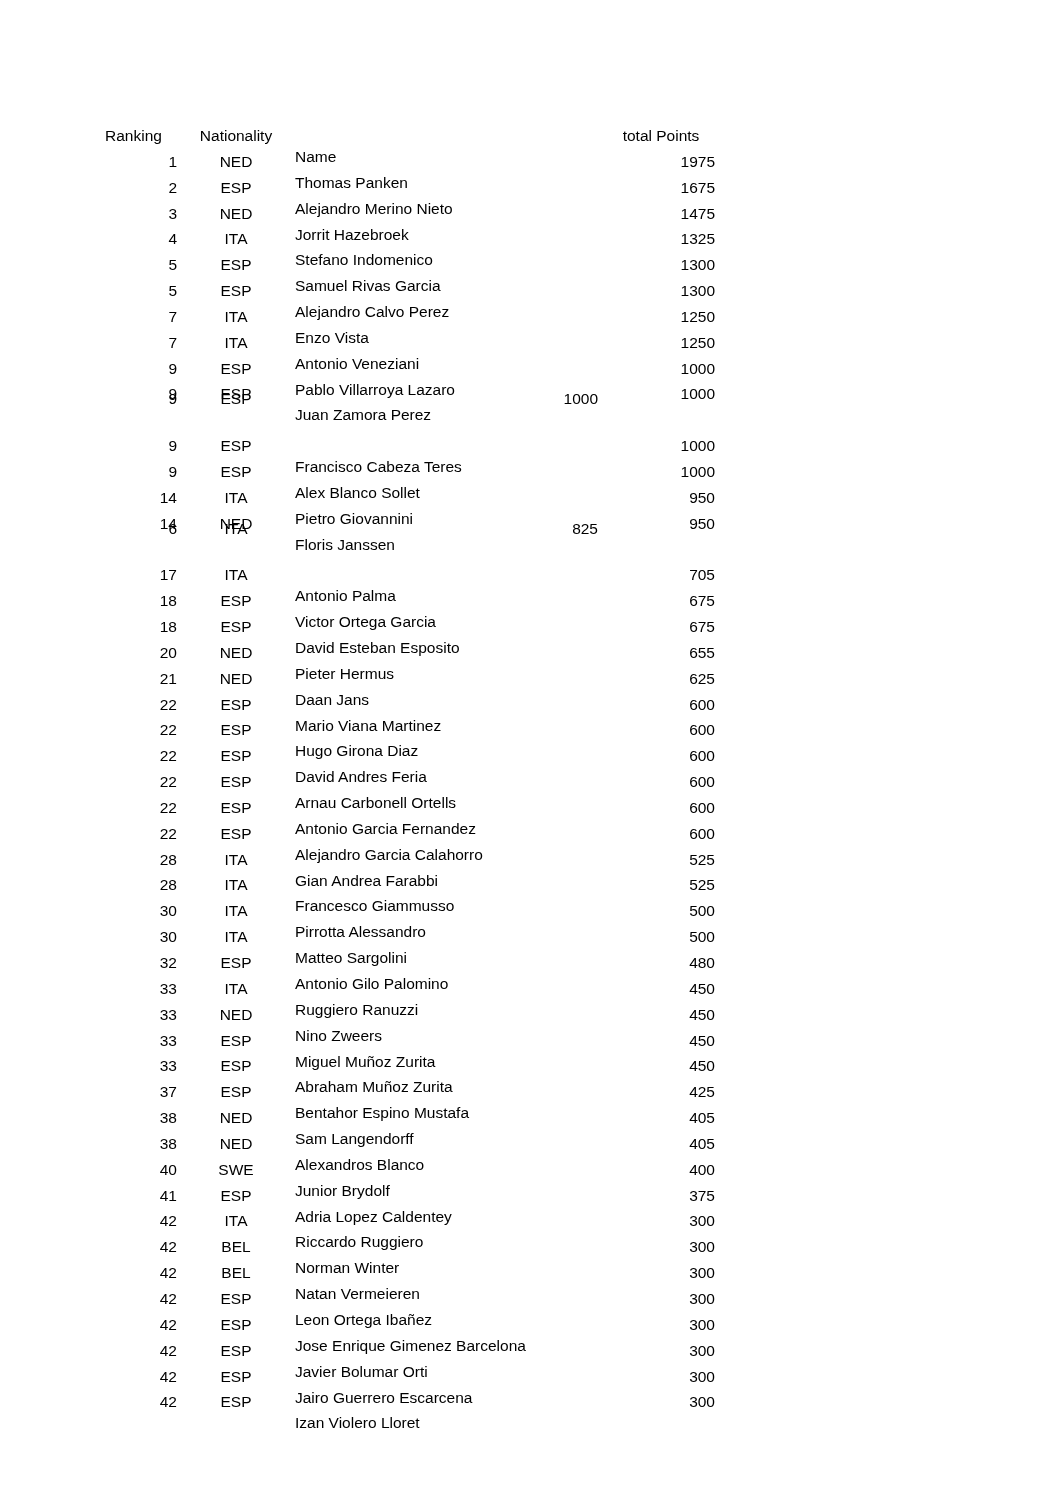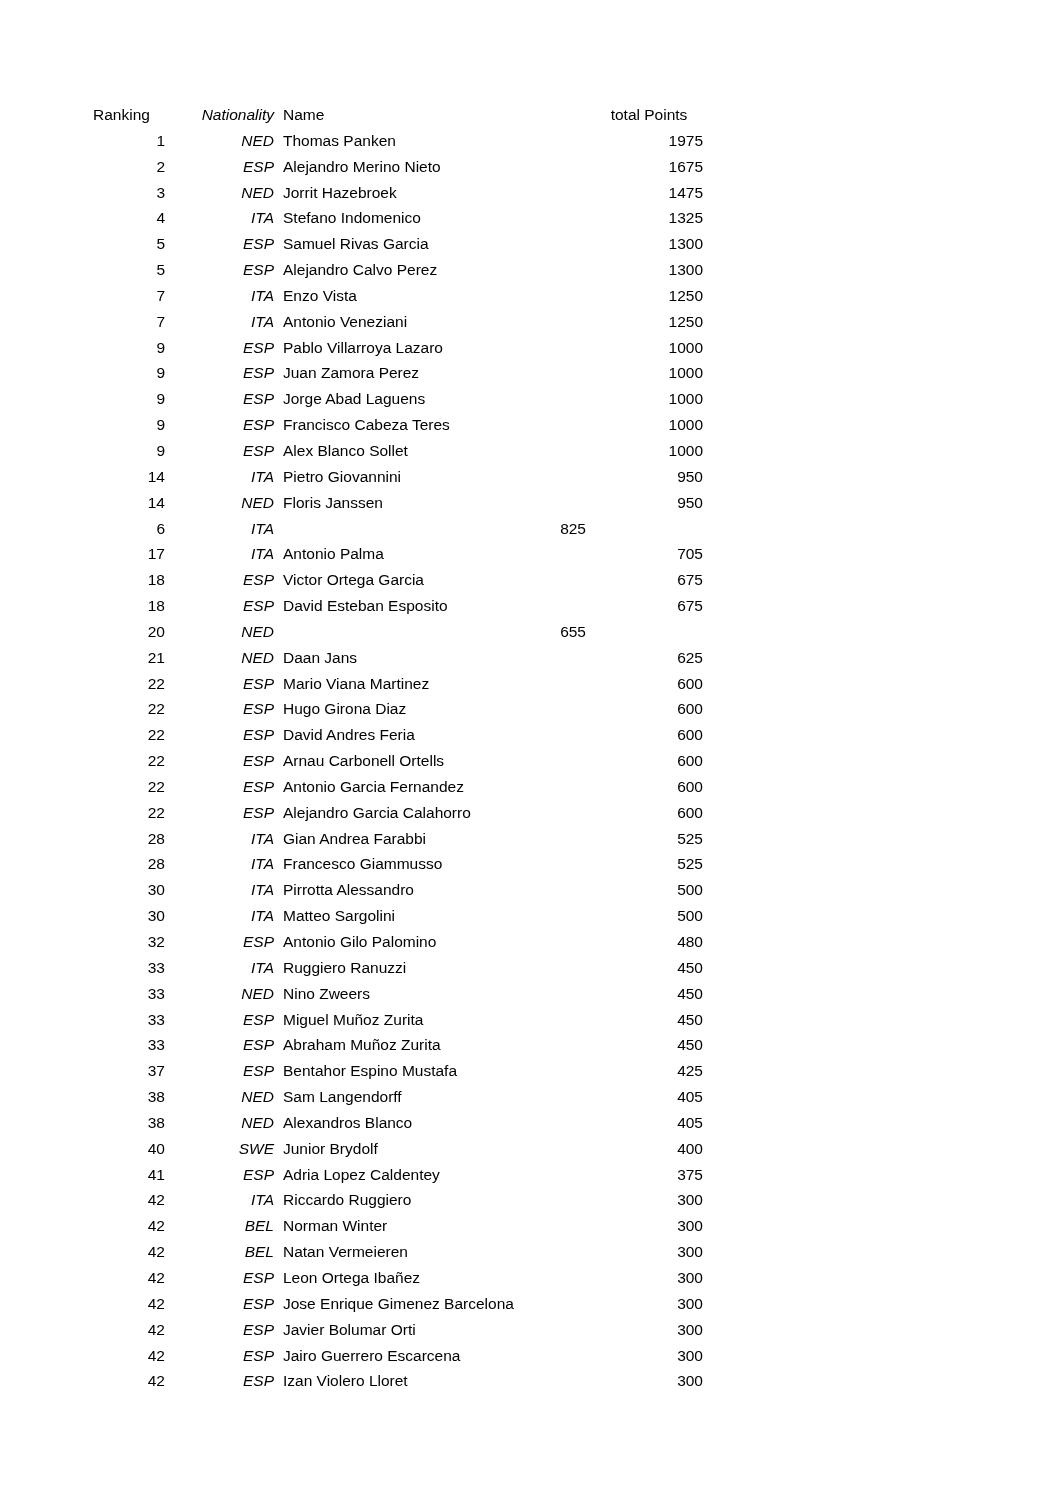--- a/index.html
+++ b/index.html
@@ -11,38 +11,38 @@
     width: 1058px;
     height: 1497px;
     position: relative;
     font-family: "Liberation Sans", sans-serif;
     color: #000000;
     overflow: hidden;
   }
   .sheet {
     position: absolute;
     top: 102px;
-    left: 93px;
+    left: 105px;
   }
   .row {
     display: grid;
     grid-template-columns: 72px 100px 303px 108px;
     column-gap: 9px;
     height: 25.85px;
     align-items: center;
   }
   .cell {
     font-size: 15.5px;
     line-height: 25.85px;
     white-space: nowrap;
     overflow: visible;
   }
   .cell.ranking   { text-align: right; }
-  .cell.nationality { text-align: right; font-style: italic; }
-  .cell.name      { text-align: left; }
+  .cell.nationality { text-align: center; }
+  .cell.name      { text-align: left; margin-top: 42px; }
   .cell.points    { text-align: right; }
   .row.header .cell.ranking { text-align: left; }
   .row.header .cell.points  { text-align: center; }
 </style>
 </head>
 <body>
 
 <div class="sheet">
   <div class="row header">
     <div class="cell ranking">Ranking</div>
@@ -107,21 +107,20 @@
       </div>
       <div class="row">
         <div class="cell ranking">9</div>
         <div class="cell nationality">ESP</div>
         <div class="cell name">Juan Zamora Perez</div>
         <div class="cell points">1000</div>
       </div>
       <div class="row">
         <div class="cell ranking">9</div>
         <div class="cell nationality">ESP</div>
-        <div class="cell name">Jorge Abad Laguens</div>
         <div class="cell points">1000</div>
       </div>
       <div class="row">
         <div class="cell ranking">9</div>
         <div class="cell nationality">ESP</div>
         <div class="cell name">Francisco Cabeza Teres</div>
         <div class="cell points">1000</div>
       </div>
       <div class="row">
         <div class="cell ranking">9</div>
@@ -160,20 +159,21 @@
       </div>
       <div class="row">
         <div class="cell ranking">18</div>
         <div class="cell nationality">ESP</div>
         <div class="cell name">David Esteban Esposito</div>
         <div class="cell points">675</div>
       </div>
       <div class="row">
         <div class="cell ranking">20</div>
         <div class="cell nationality">NED</div>
+        <div class="cell name">Pieter Hermus</div>
         <div class="cell points">655</div>
       </div>
       <div class="row">
         <div class="cell ranking">21</div>
         <div class="cell nationality">NED</div>
         <div class="cell name">Daan Jans</div>
         <div class="cell points">625</div>
       </div>
       <div class="row">
         <div class="cell ranking">22</div>

